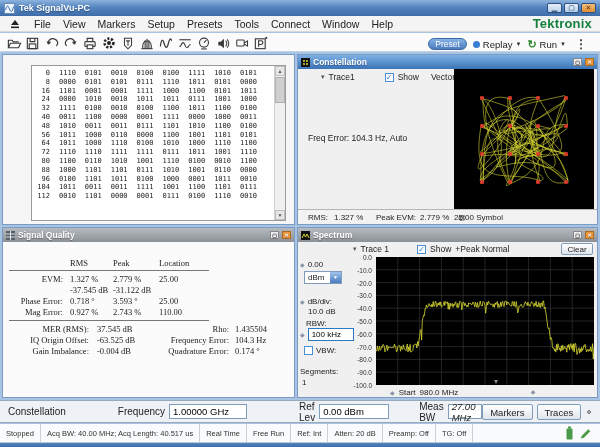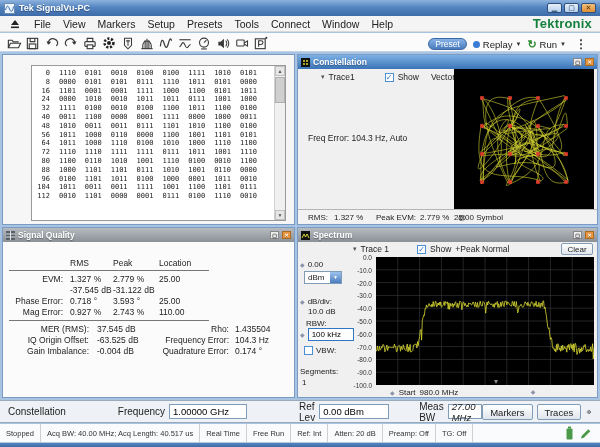--- a/index.html
+++ b/index.html
@@ -449,21 +449,21 @@
   <div class="phead">
     <svg width="9" height="9" viewBox="0 0 9 9">
         <rect width="9" height="9" fill="#56606a"></rect>
         <path d="M0 3h9M0 6h9M4.5 0v9" stroke="#fff" stroke-width="0.8"></path>
       </svg>
     <span>Signal Quality</span>
     <span class="sp"></span>
     <span class="pbtn">▢</span>
     <span class="pbtn close">✕</span>
   </div>
-  <div class="pbody sq" style="background:#fbfbfb;">
+  <div class="pbody sq" style="background:#fbfbfb;font-family:Liberation Serif, serif;">
     <div class="sq-row" style="top:16px; font-weight:normal;">
       <span class="sq-lab"></span>
       <span class="sq-rms">RMS</span>
       <span class="sq-peak">Peak</span>
       <span class="sq-loc">Location</span>
     </div>
     <div class="sq-line" style="top:28px;"></div>
     <div class="sq-row" style="top:32px;">
       <span class="sq-lab">EVM:</span>
       <span class="sq-rms">1.327 %</span>

